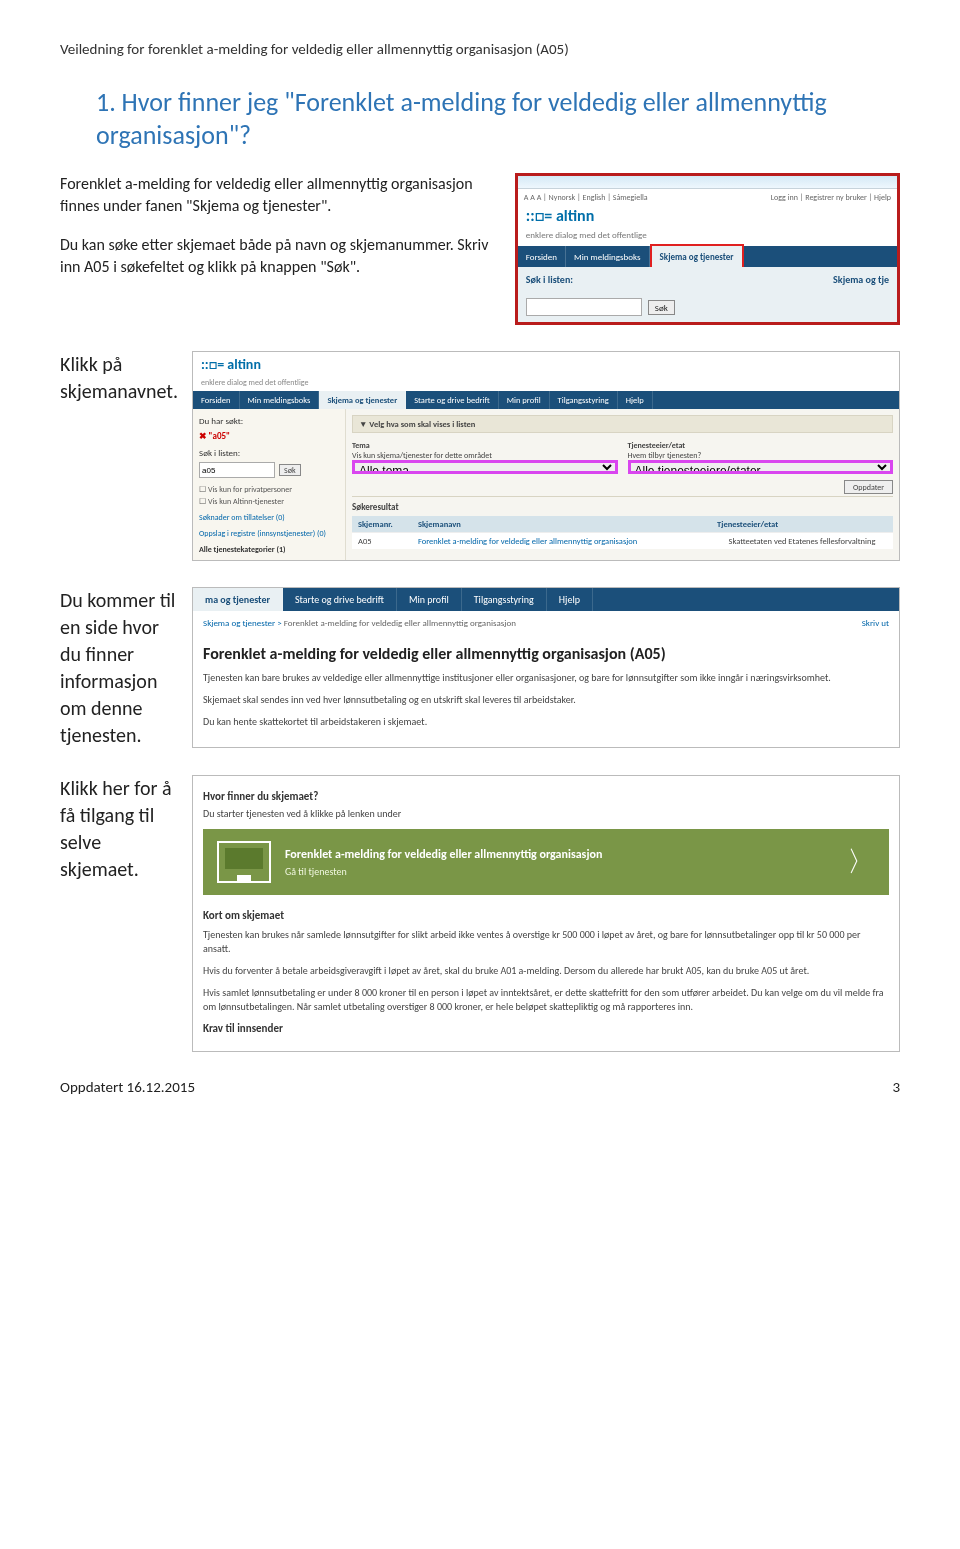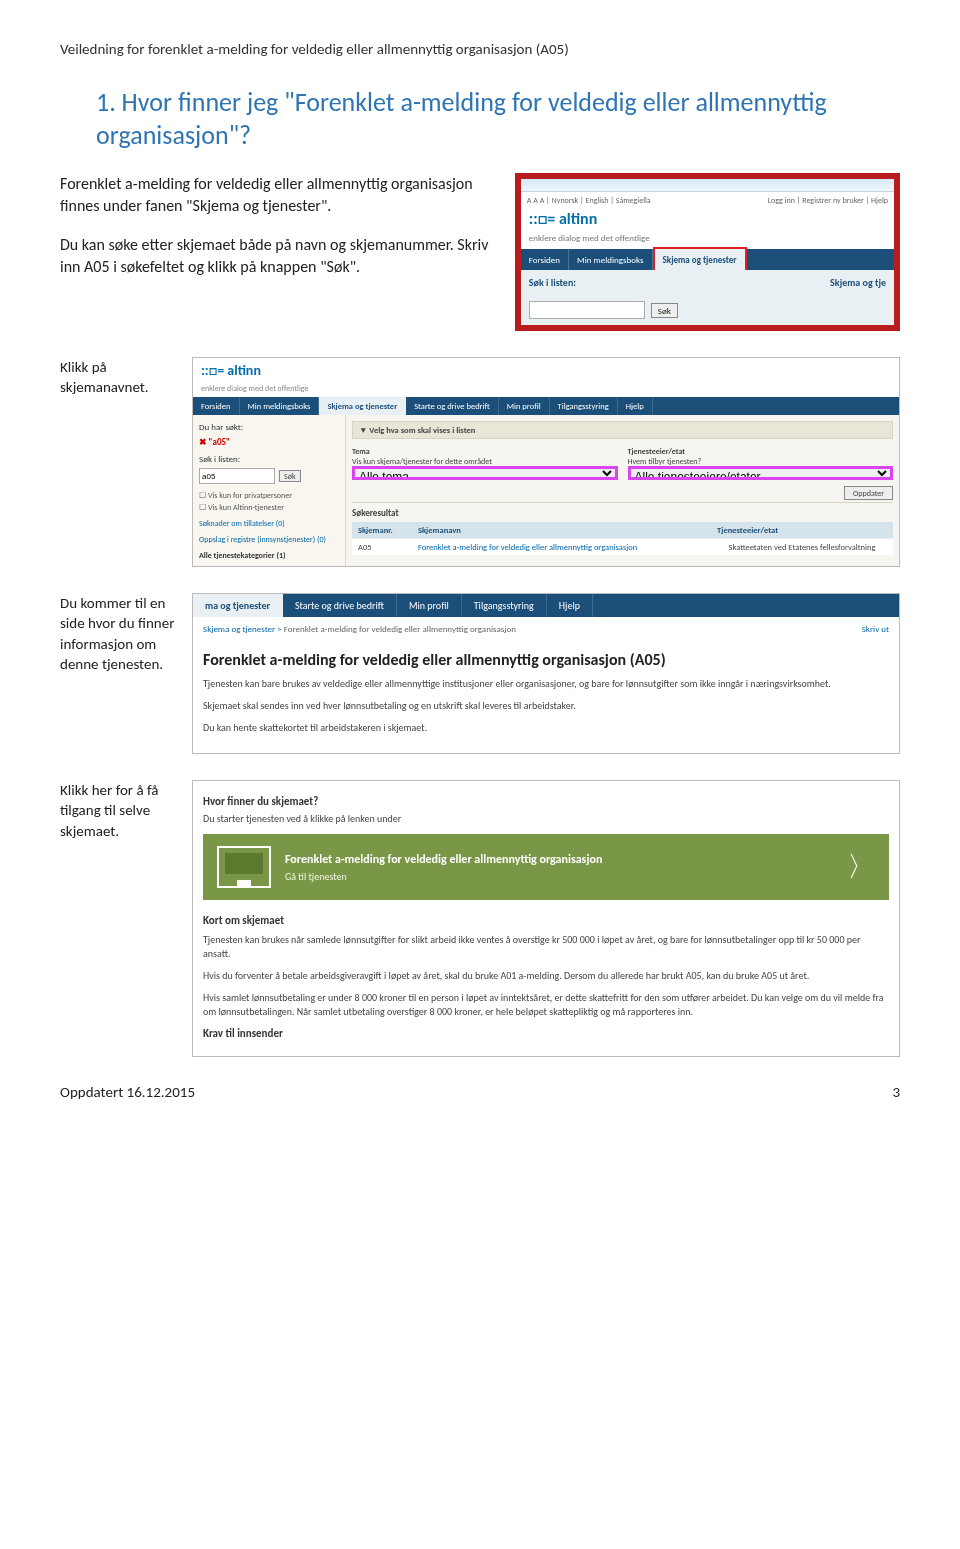--- a/index.html
+++ b/index.html
@@ -38,34 +38,34 @@
   .textcol p { margin: 0 0 16px 0; }
   .imgcol { flex: 1; }
   .row2 {
     display: flex;
     gap: 12px;
     margin-bottom: 26px;
     align-items: flex-start;
   }
   .leftnote {
     flex: 0 0 120px;
-    font-size: 15px;
+    font-size: 20px;
     line-height: 1.35;
   }
   .rightimg { flex: 1; }
   .footer {
     display: flex;
     justify-content: space-between;
     font-size: 15px;
     margin-top: 8px;
   }
 
   
   .altinn-box {
-    border: 6px solid #b91c1c;
+    border: 3px solid #b91c1c;
     background: #fff;
     font-size: 10px;
     position: relative;
   }
   .altinn-top {
     background: linear-gradient(#d5e9f6,#eef7fd);
     height: 12px;
     border-bottom: 1px solid #c7d3db;
   }
   .altinn-toprow {

